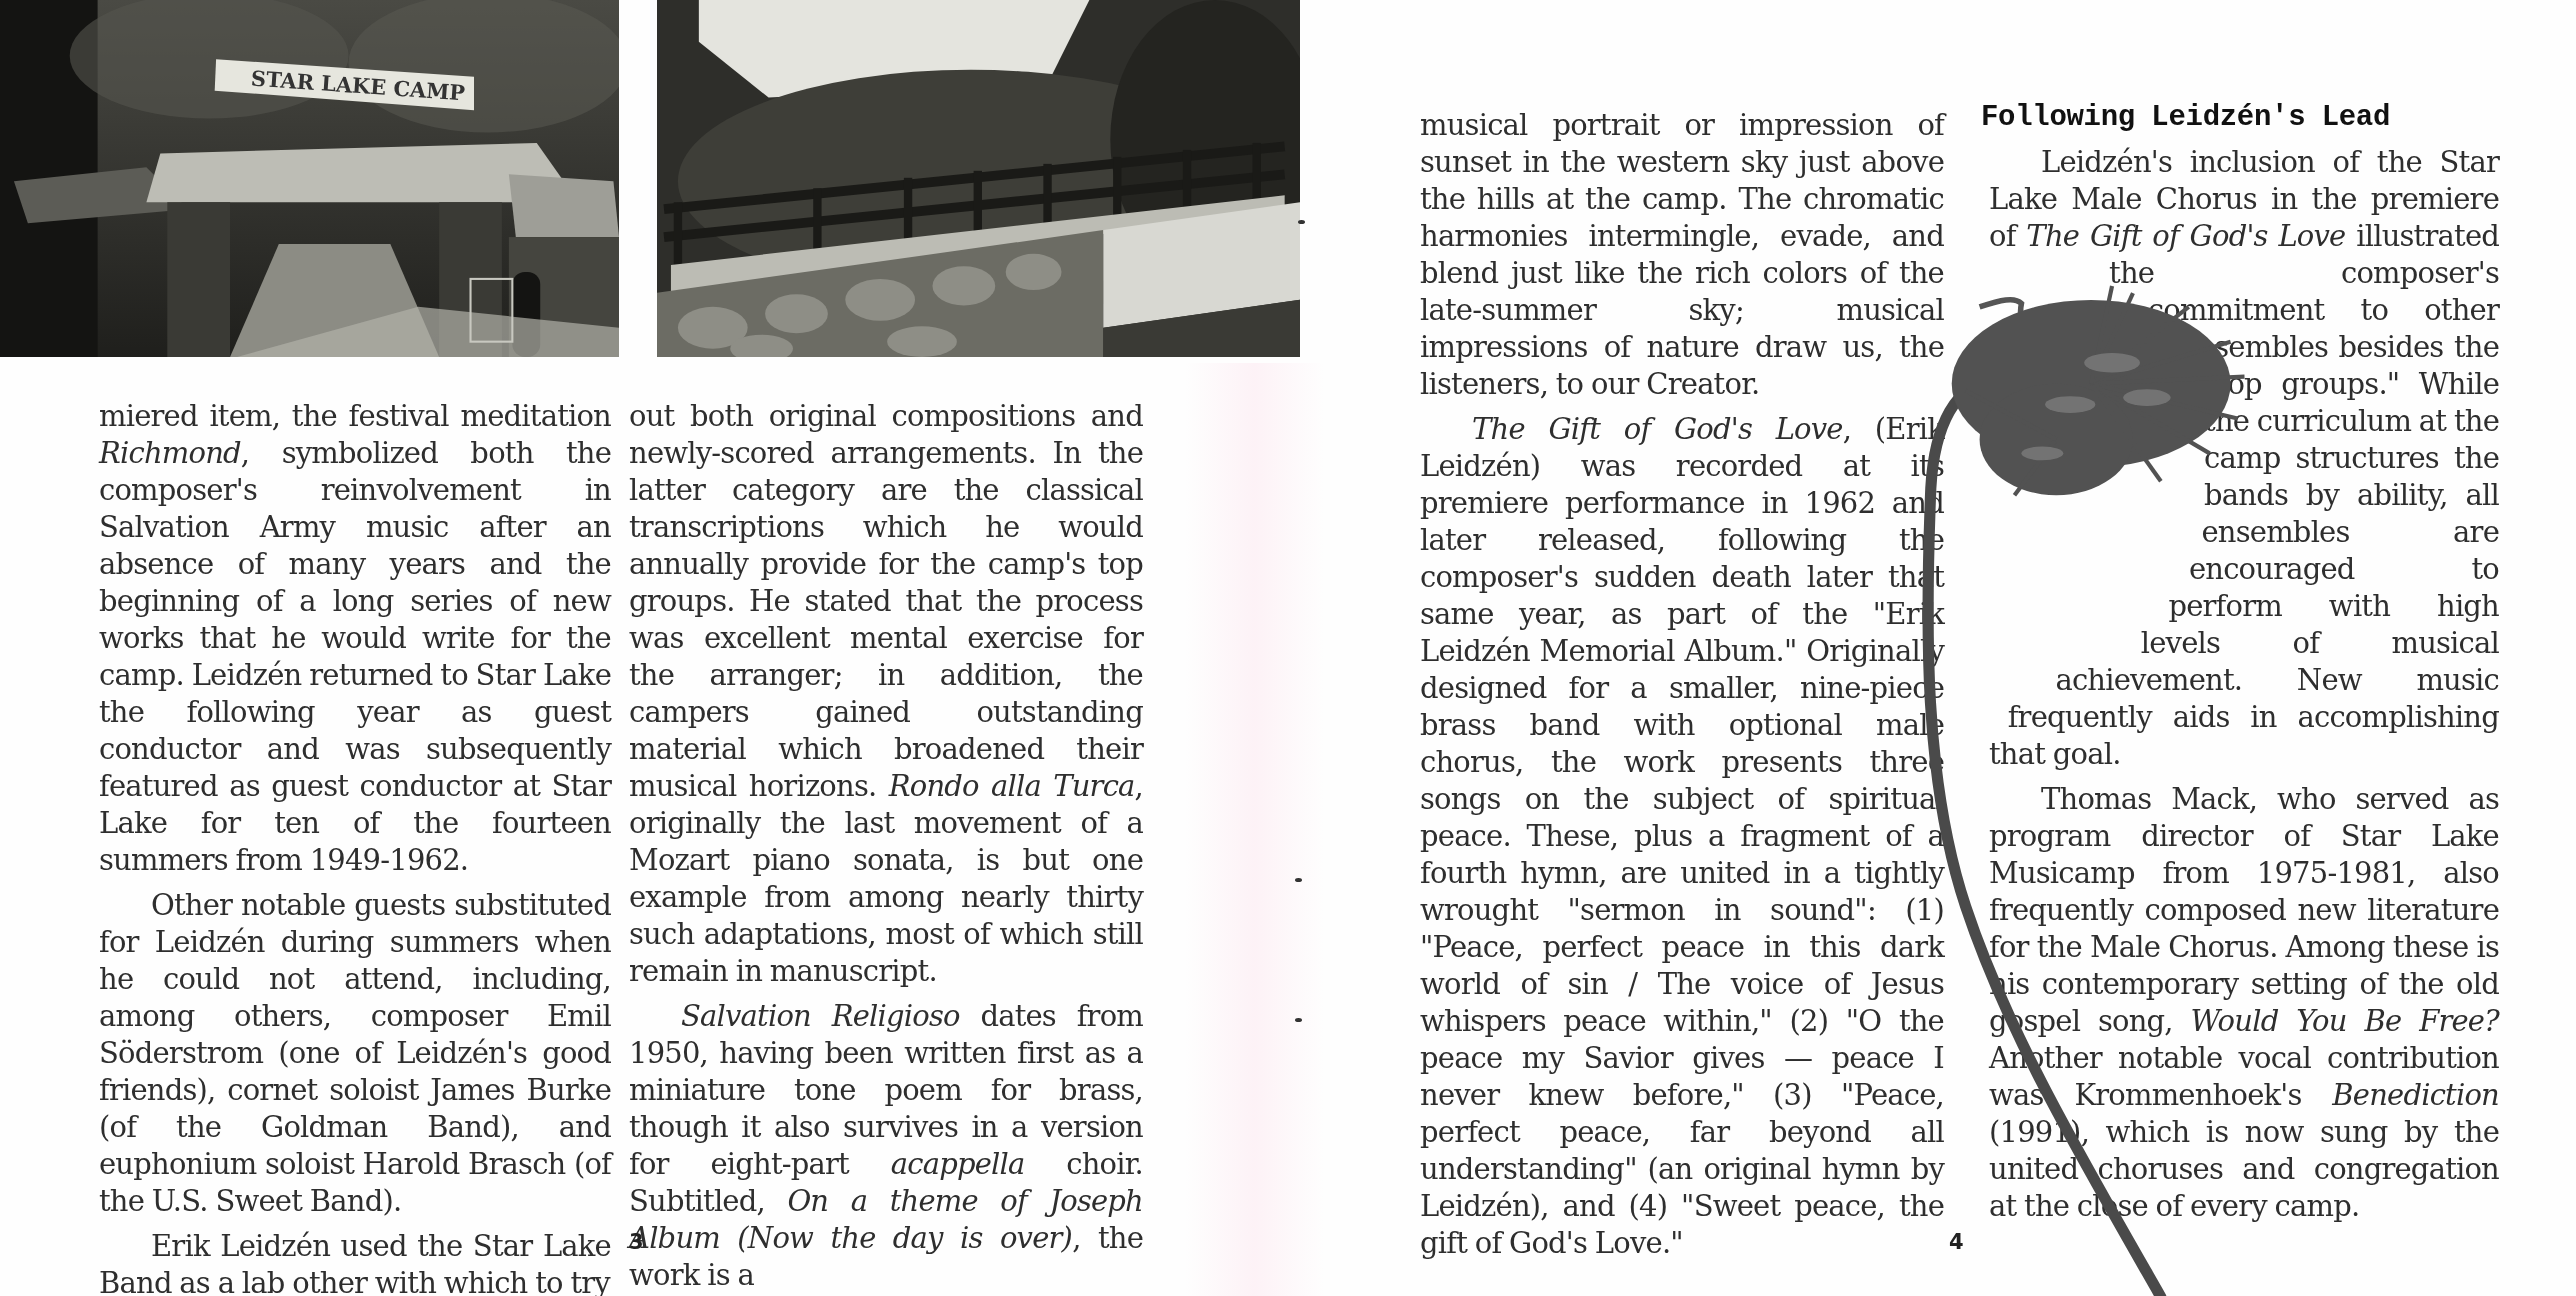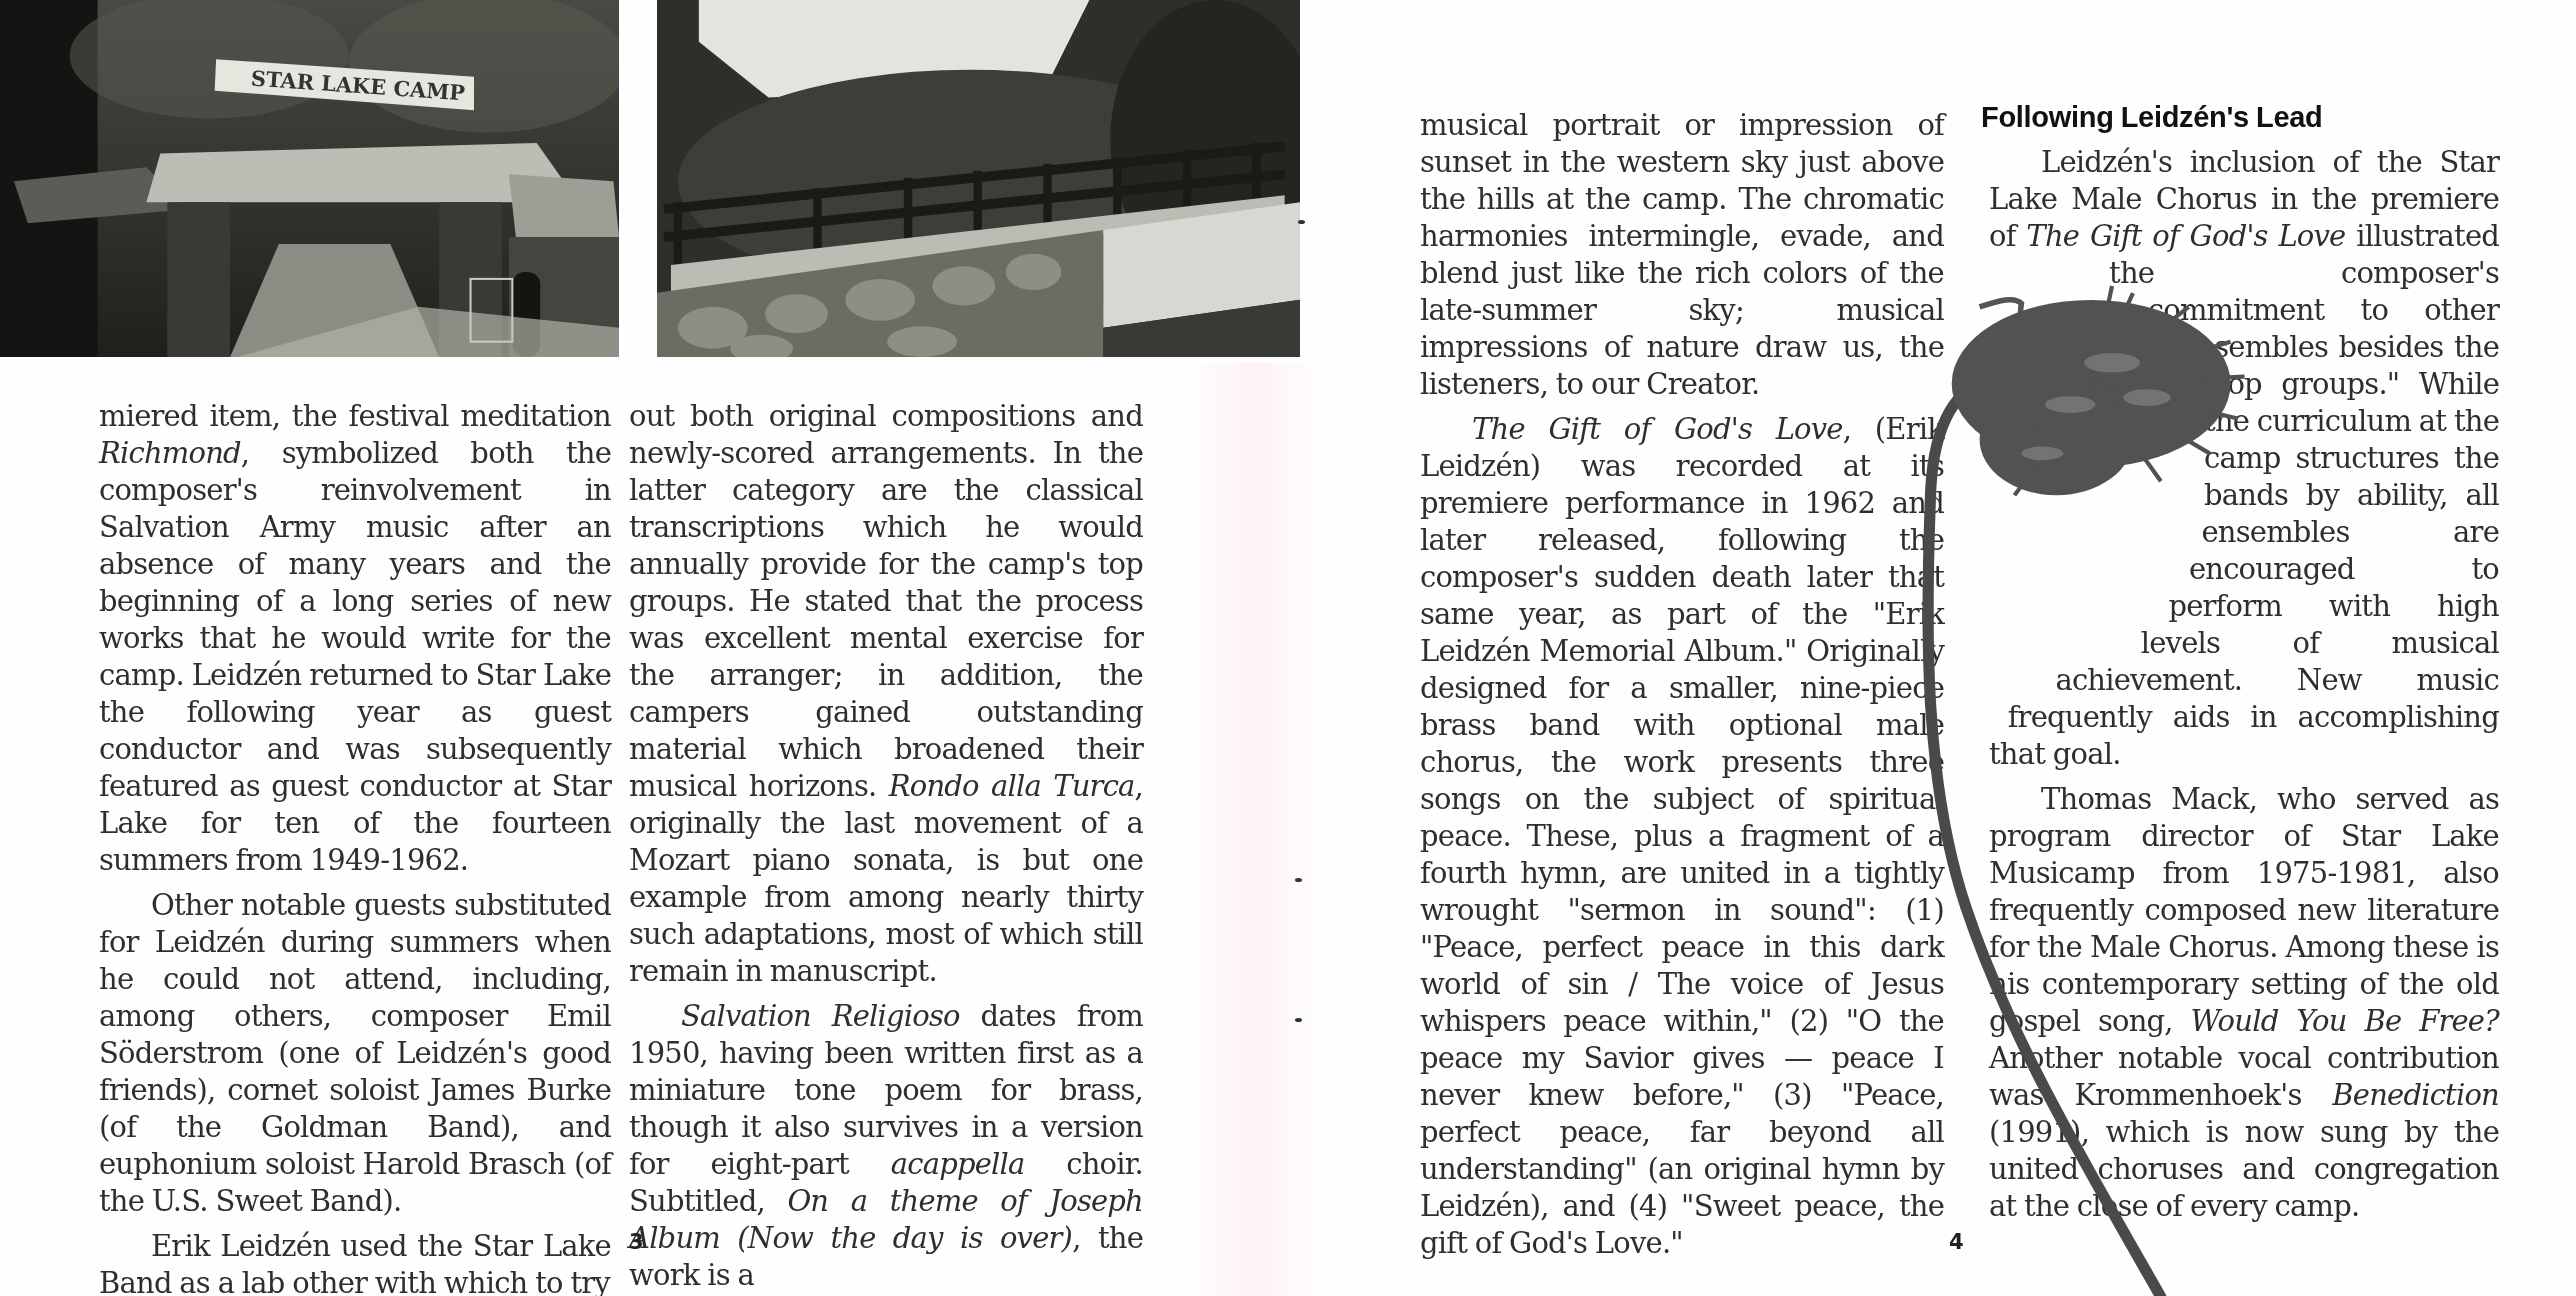--- a/index.html
+++ b/index.html
@@ -14,21 +14,21 @@
 
   .col { position: absolute; font-size: 29px; line-height: 37px; text-align: justify; letter-spacing: -0.8px; word-spacing: -0.7px; }
   .col p { margin: 8px; }
   .col p.indent { text-indent: 52px; }
   .col em { font-style: italic; }
   .col-1 { left: 91px; top: 390px; width: 528px; }
   .col-2 { left: 621px; top: 390px; width: 530px; }
   .col-3 { left: 1412px; top: 99px; width: 540px; }
   .col-4 { left: 1981px; top: 99px; width: 526px; }
 
-  .section-heading { font-family: Liberation Sans, sans-serif; font-weight: bold; font-size: 29px; line-height: 37px; color: #111; letter-spacing: -0.3px; margin: 0; text-align: left; }
+  .section-heading { font-family: Liberation Mono, monospace; font-weight: bold; font-size: 29px; line-height: 37px; color: #111; letter-spacing: -0.3px; margin: 0; text-align: left; }
 
   .flow-shape { float: left; shape-outside: polygon(0 0, 10% 0, 20% 100%, 0 100%); }
   .wrap-right p { text-align: justify; }
 
   .page-num { position: absolute; font-family: "DejaVu Sans", sans-serif; font-weight: bold; font-size: 21px; color: #222; }
   .page-num-3 { left: 629px; top: 1230px; }
   .page-num-4 { left: 1949px; top: 1230px; }
 
   .flower { position: absolute; left: 1882px; top: 279px; width: 488px; height: 1018px; pointer-events: none; }
   .flower svg { width: 100%; height: 100%; }

